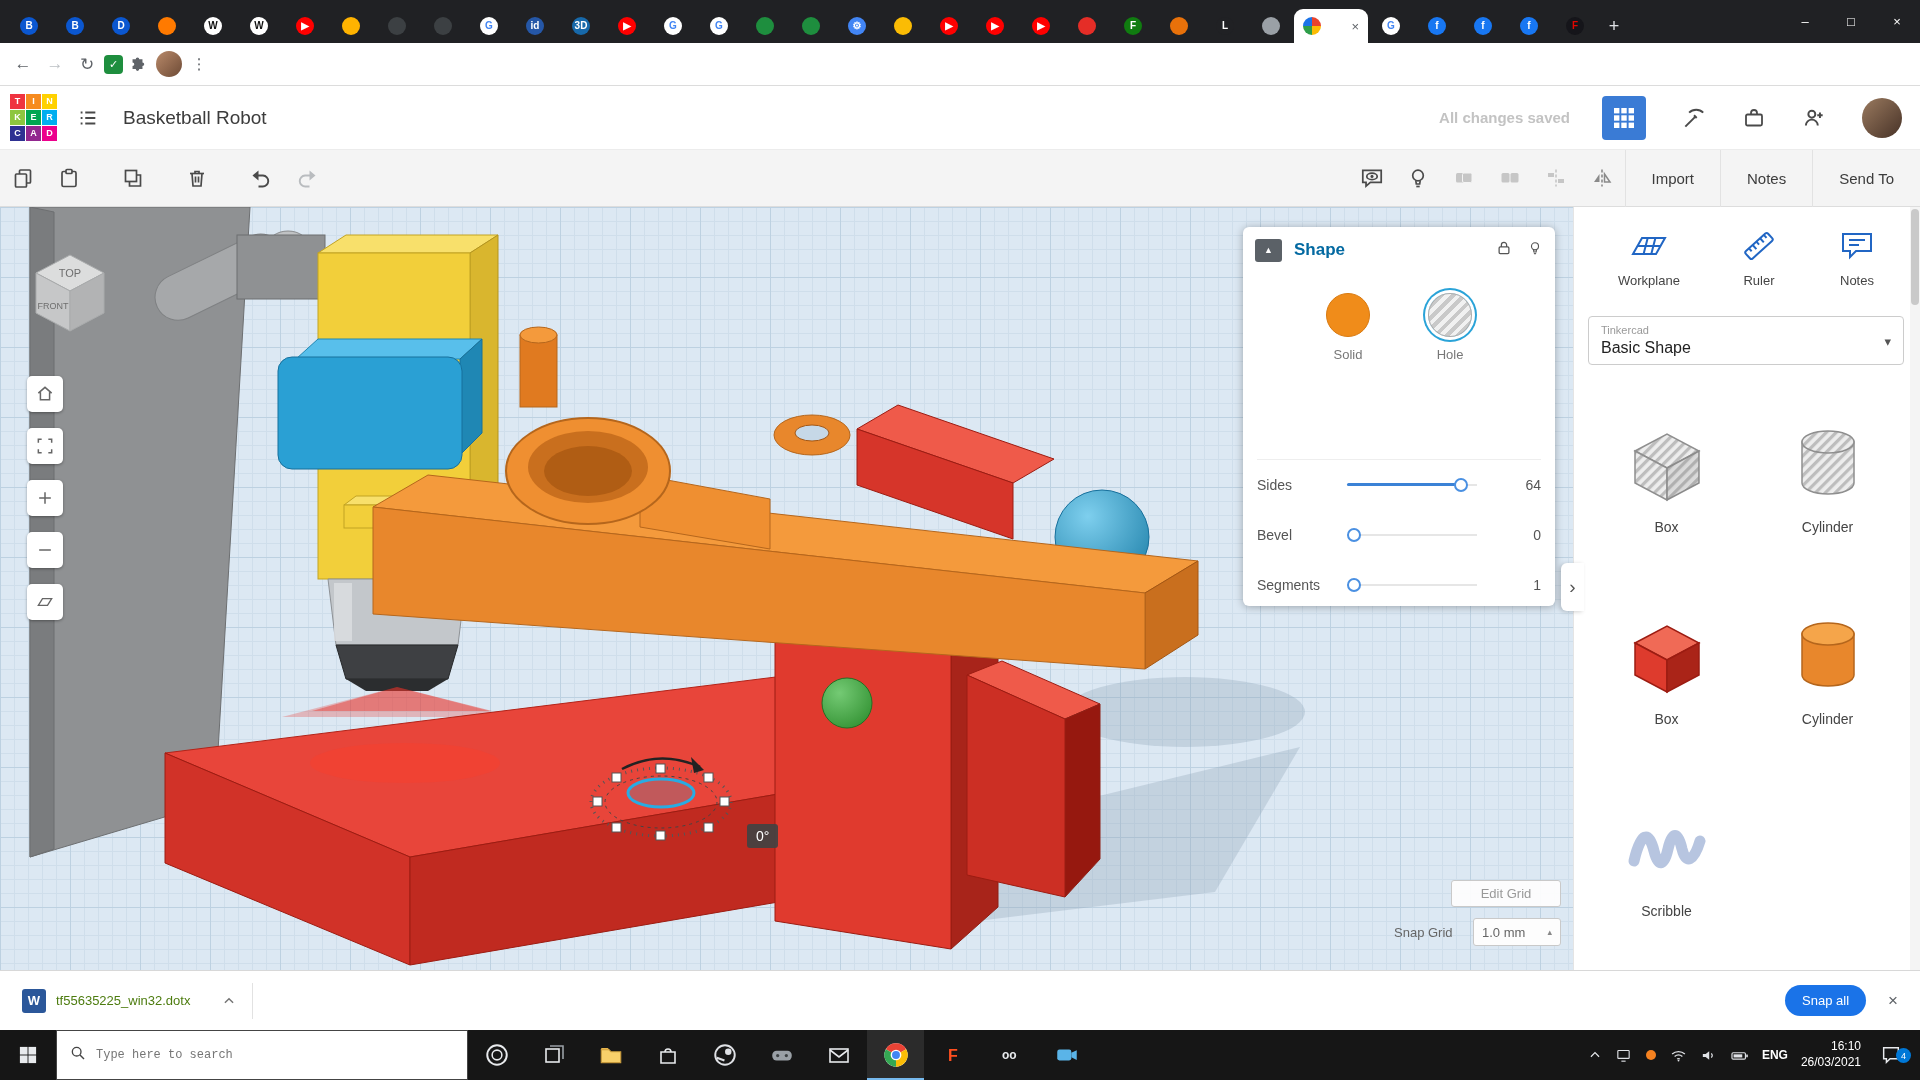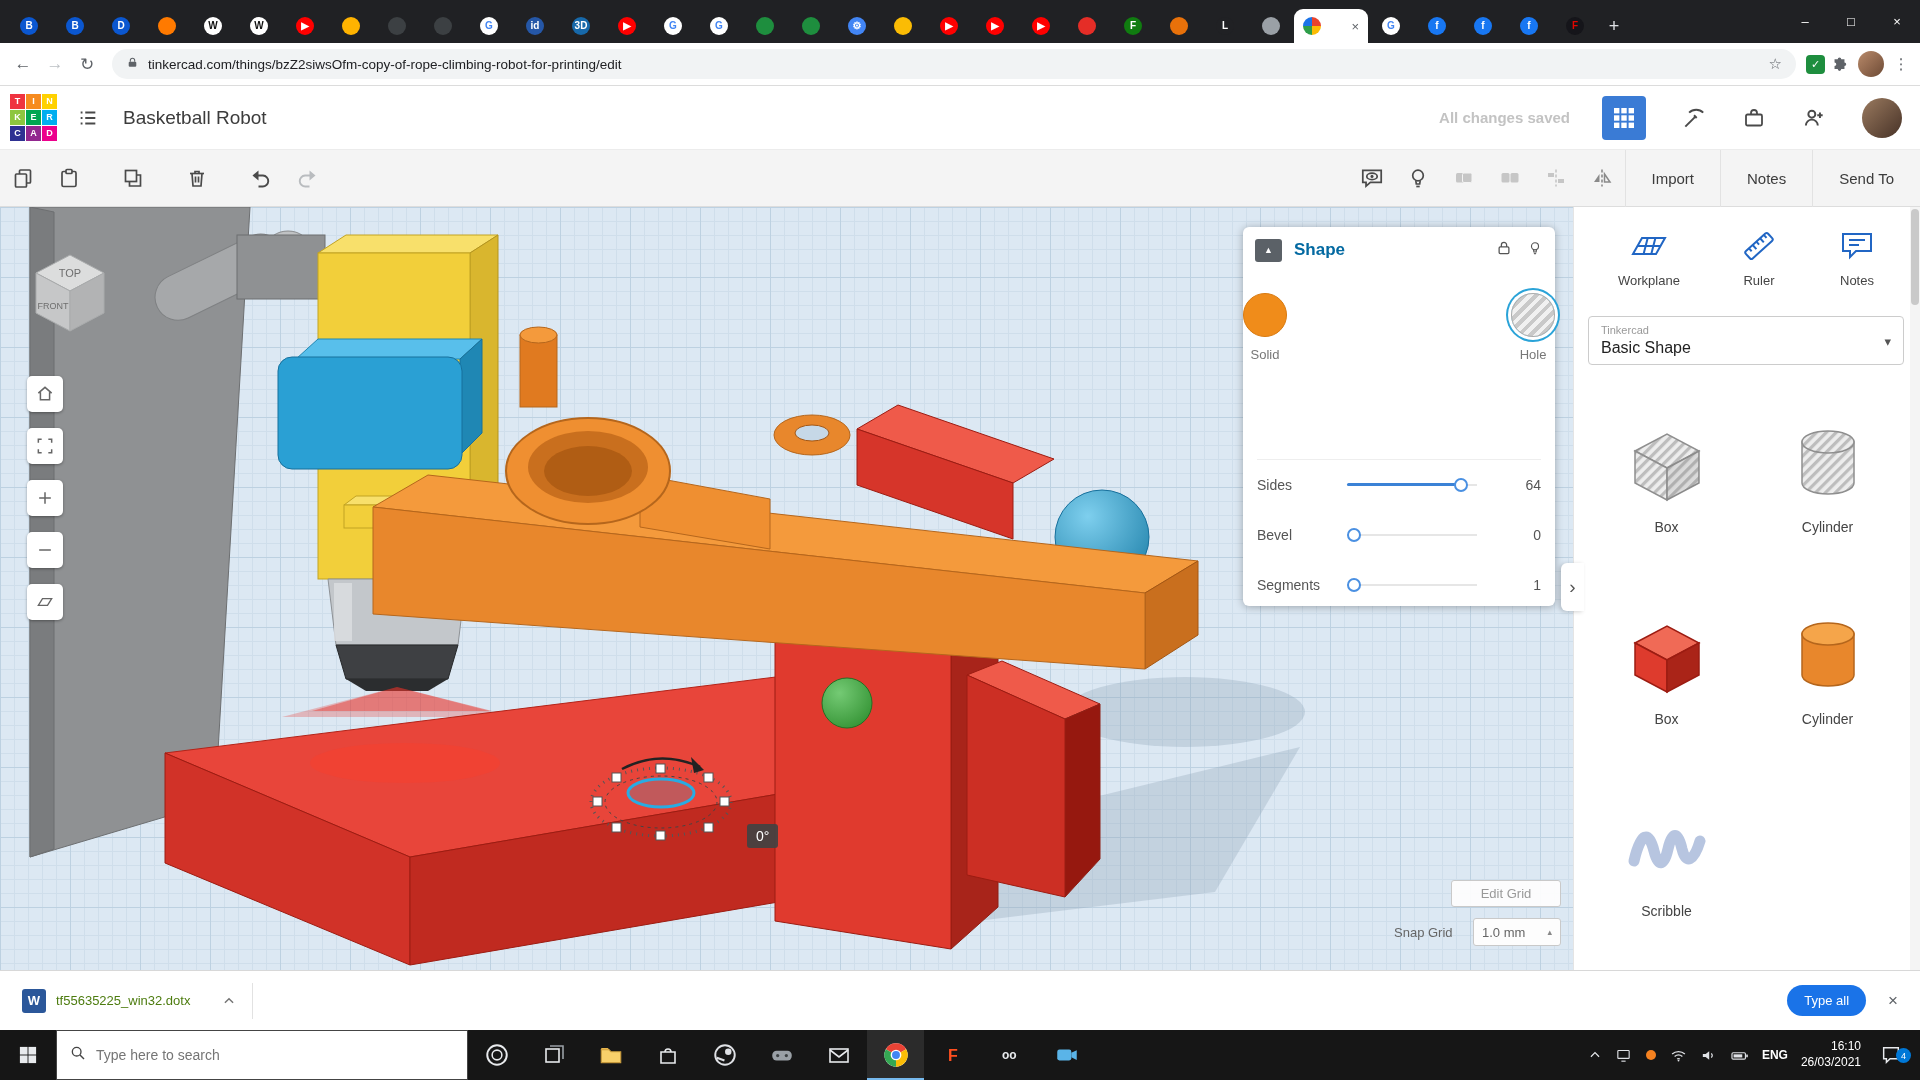--- a/index.html
+++ b/index.html
@@ -65,21 +65,21 @@
   .snapbox{position:absolute;left:1473px;top:711px;width:88px;height:28px;background:#fdfdfd;border:1px solid #c9c9c9;border-radius:3px;display:flex;align-items:center;justify-content:space-between;padding:0 8px;color:#666;font-size:13px}
   .snapcaret{color:#888;font-size:9px}
   .panel-toggle{position:absolute;left:1561px;top:356px;width:23px;height:48px;background:#fff;border-radius:6px 0 0 6px;box-shadow:-2px 1px 4px rgba(0,0,0,.18);display:flex;align-items:center;justify-content:center;color:#555;font-size:19px;z-index:6}
 
   
   .shape-panel{position:absolute;left:1243px;top:20px;width:312px;height:379px;background:#fff;border-radius:6px;box-shadow:0 1px 8px rgba(0,0,0,.3);z-index:5}
   .sp-head{display:flex;align-items:center;height:46px;padding:0 12px;gap:12px}
   .collapse{width:27px;height:23px;background:#5b6167;border-radius:3px;color:#fff;font-size:9px;display:flex;align-items:center;justify-content:center}
   .sp-title{font-size:17px;font-weight:600;color:#0369a1}
   .sp-hicons{margin-left:auto;display:flex;gap:14px;align-items:center}
-  .sp-radios{position:absolute;top:66px;left:0;right:0;display:flex;justify-content:space-between;gap:58px}
+  .sp-radios{position:absolute;top:66px;left:0;right:0;display:flex;justify-content:center;gap:58px}
   .radio{display:flex;flex-direction:column;align-items:center}
   .rcirc{width:44px;height:44px;border-radius:50%}
   .rcirc.solid{background:#f08c1a;border:1px solid #d97a10}
   .rcirc.hole{background:repeating-linear-gradient(135deg,#c9c9c9 0 4px,#f1f1f1 4px 8px);border:1px solid #aaa}
   .rcirc.selected{box-shadow:0 0 0 3px #fff,0 0 0 5px #2aa3d8}
   .rlabel{margin-top:10px;font-size:13px;color:#777}
   .sp-sliders{position:absolute;top:232px;left:14px;right:14px;border-top:1px solid #eee}
   .srow{display:flex;align-items:center;height:50px}
   .slab{width:90px;font-size:14px;color:#555}
   .slider{position:relative;width:130px;height:16px}
@@ -112,21 +112,21 @@
   .dl-name{font-size:13px;color:#4d7c0f}
   .dl-caret{margin-left:32px;display:flex}
   .dl-sep{width:1px;height:36px;background:#e2e2e2}
   .showall{margin-left:auto;background:#1a73e8;color:#fff;font-size:13px;padding:8px 17px;border-radius:17px}
   .dl-close{margin:0 8px 0 22px;color:#5f6368;font-size:17px}
 
   
   .taskbar{height:50px;background:#161616;display:flex;align-items:stretch}
   .start{width:56px;display:flex;align-items:center;justify-content:center}
   .tb-search{width:412px;background:#fff;display:flex;align-items:center;gap:10px;padding:0 13px;border:1px solid #444}
-  .tb-search input{border:none;outline:none;font-size:14px;color:#333;width:100%;background:transparent;font-family:Liberation Sans, sans-serif}
+  .tb-search input{border:none;outline:none;font-size:12px;color:#333;width:100%;background:transparent;font-family:Liberation Mono, monospace}
   #taskbar-apps{display:flex}
   .tb-ic{width:57px;display:flex;align-items:center;justify-content:center}
   .tb-ic.active{background:rgba(255,255,255,.09);box-shadow:inset 0 -2px 0 #76b9ed}
   .tray{margin-left:auto;display:flex;align-items:center;gap:13px;padding-right:12px}
   .tray-ic{display:flex;align-items:center}
   .tray-lang{color:#fff;font-size:12px;font-weight:bold}
   .tray-clock{display:flex;flex-direction:column;align-items:flex-end;color:#fff;font-size:12px;line-height:1.3}
   .notif{position:relative;display:flex;align-items:center;padding:0 6px}
   .notif-badge{position:absolute;top:4px;right:-3px;min-width:15px;height:15px;border-radius:8px;background:#0078d7;color:#fff;font-size:9px;display:flex;align-items:center;justify-content:center;padding:0 3px}
 </style>
@@ -246,28 +246,20 @@
       <div class="wc">–</div>
       <div class="wc">□</div>
       <div class="wc">×</div>
     </div>
   </div>
 
   <div class="addressbar">
     <div class="navb">←</div>
     <div class="navb disabled">→</div>
     <div class="navb">↻</div>
-    <div class="omnibox">
-      <span><svg width="13" height="13" viewBox="0 0 24 24">
-            <rect x="5" y="10.5" width="14" height="9.5" rx="2" fill="#5f6368"></rect>
-            <path d="M8 10.5 V8 a4 4 0 0 1 8 0 v2.5" fill="none" stroke="#5f6368" stroke-width="2"></path>
-          </svg></span>
-      <span class="url">tinkercad.com/things/bzZ2siwsOfm-copy-of-rope-climbing-robot-for-printing/edit</span>
-      <span class="omni-star">☆</span>
-    </div>
     <div class="ext">✓</div>
     <div class="puzzle">
         <svg width="17" height="17" viewBox="0 0 24 24">
           <path d="M9.5 4.5 a2.5 2.5 0 0 1 5 0 H19 v4.5 a2.5 2.5 0 0 1 0 5 V18.5 h-4.5 a2.5 2.5 0 0 1 -5 0 H5 v-4.5 a2.5 2.5 0 0 0 0 -5 V4.5 z" fill="#5f6368"></path>
         </svg>
       </div>
     <div class="avatar-sm"></div>
     <div class="kebab">⋮</div>
   </div>
 
@@ -763,21 +755,21 @@
           </span>
           <span class="dl-name">tf55635225_win32.dotx</span>
           <span class="dl-caret">
             <svg width="14" height="14" viewBox="0 0 24 24">
               <path d="M5 15 l7 -7 7 7" stroke="#757575" stroke-width="2.5" fill="none"></path>
             </svg>
           </span>
         </div>
         <div class="dl-sep"></div>
       </div>
-    <div class="showall">Type all</div>
+    <div class="showall">Snap all</div>
     <div class="dl-close">×</div>
   </div>
 
   <div class="taskbar">
     <div class="start">
       <svg width="18" height="18" viewBox="0 0 20 20" fill="#e8eaed">
           <rect x="1" y="1" width="8.5" height="8.5"></rect>
           <rect x="10.5" y="1" width="8.5" height="8.5"></rect>
           <rect x="1" y="10.5" width="8.5" height="8.5"></rect>
           <rect x="10.5" y="10.5" width="8.5" height="8.5"></rect>

